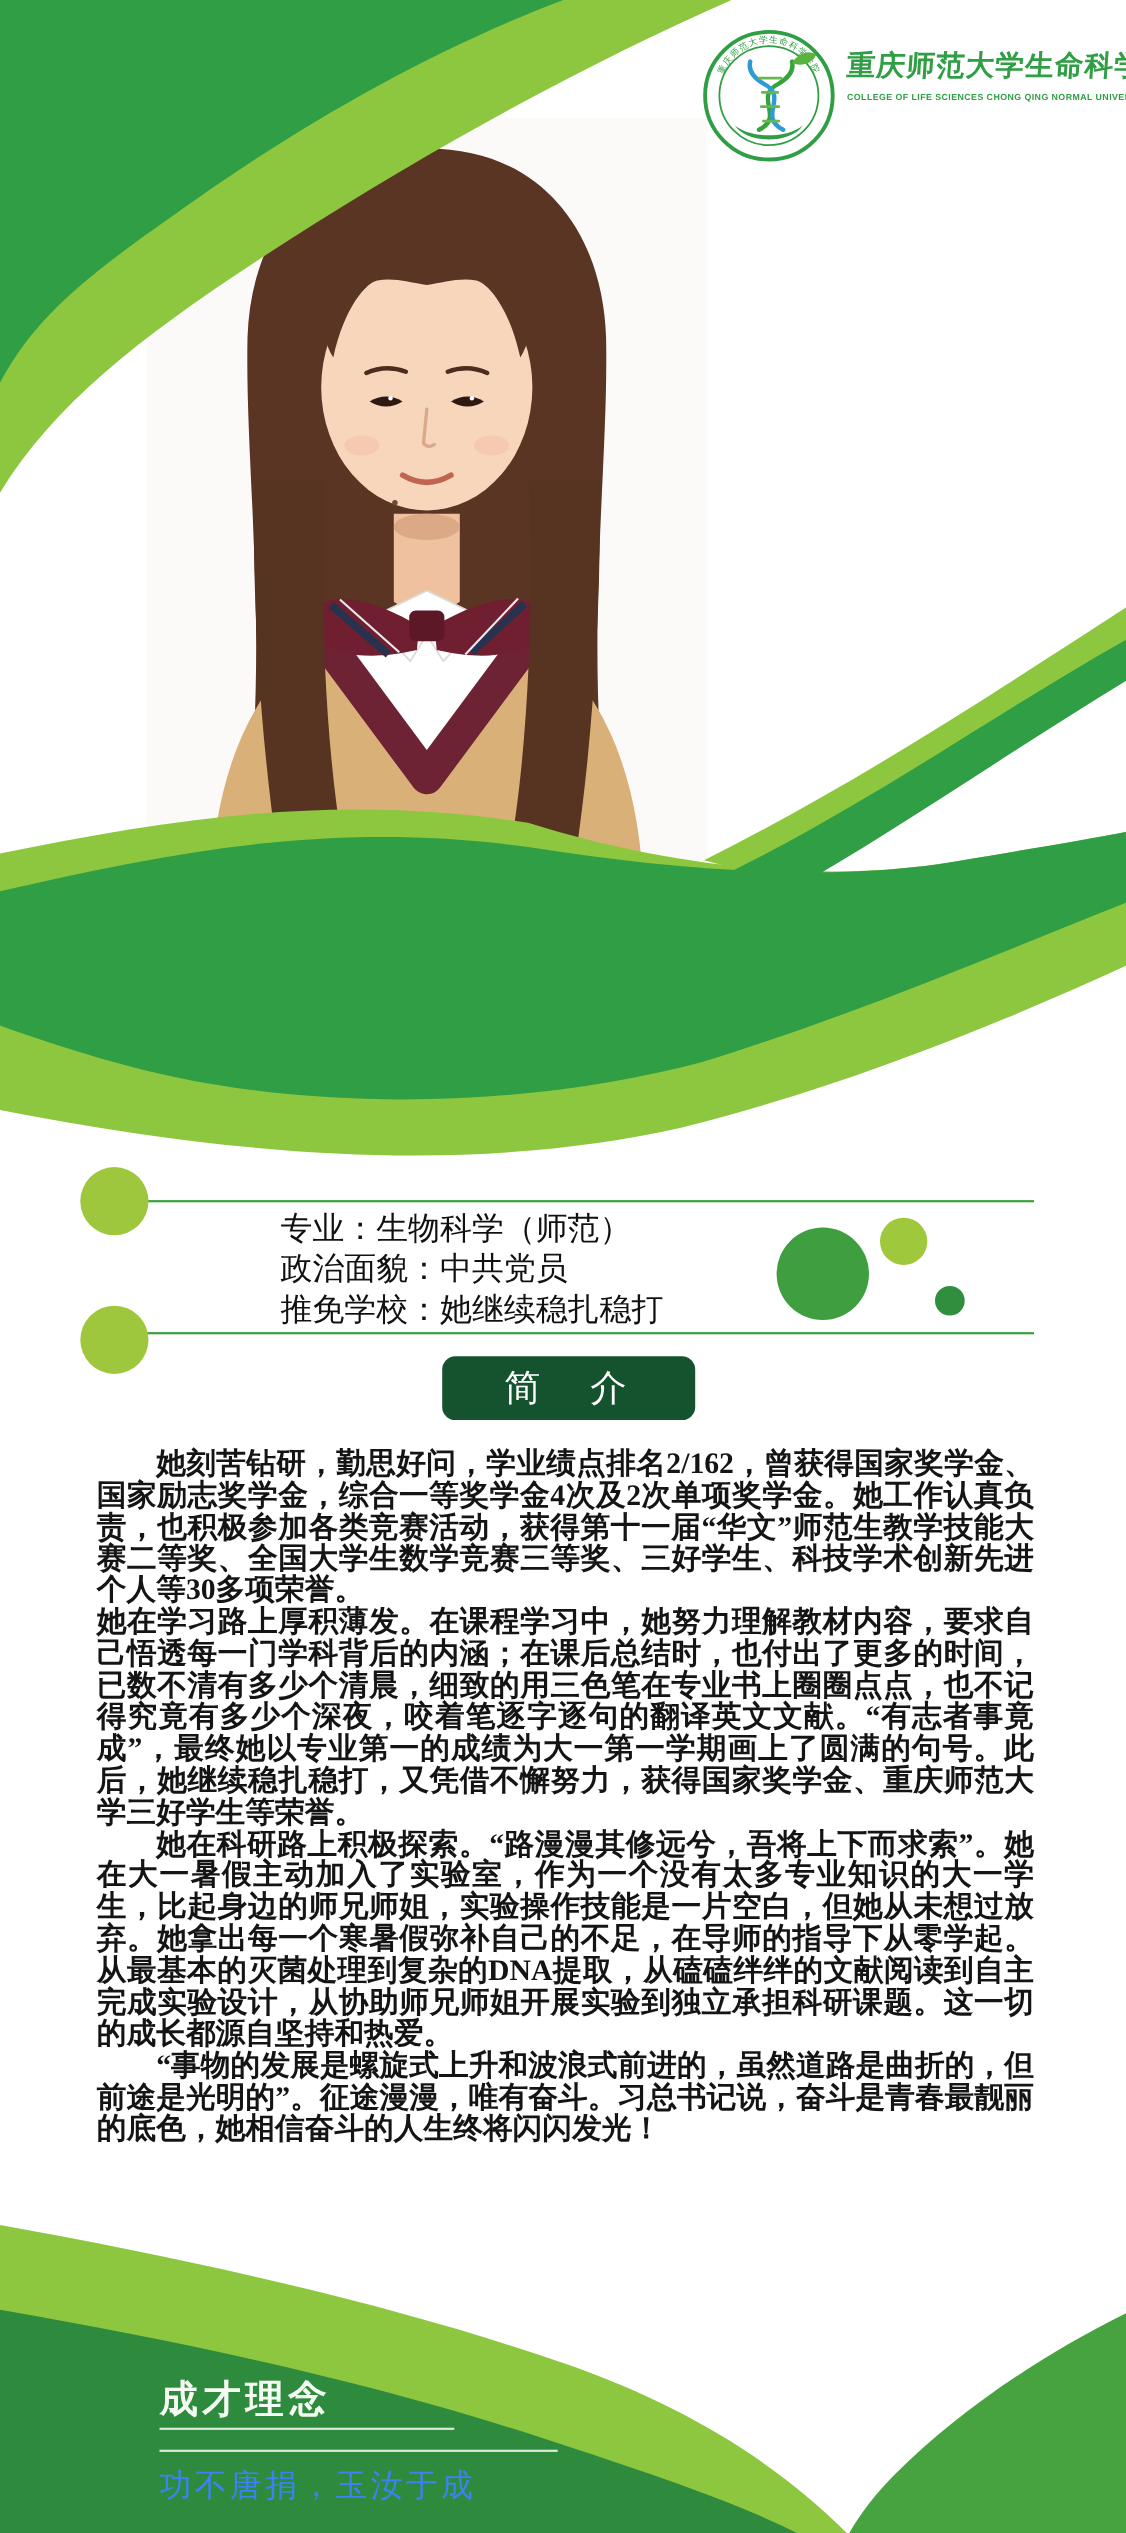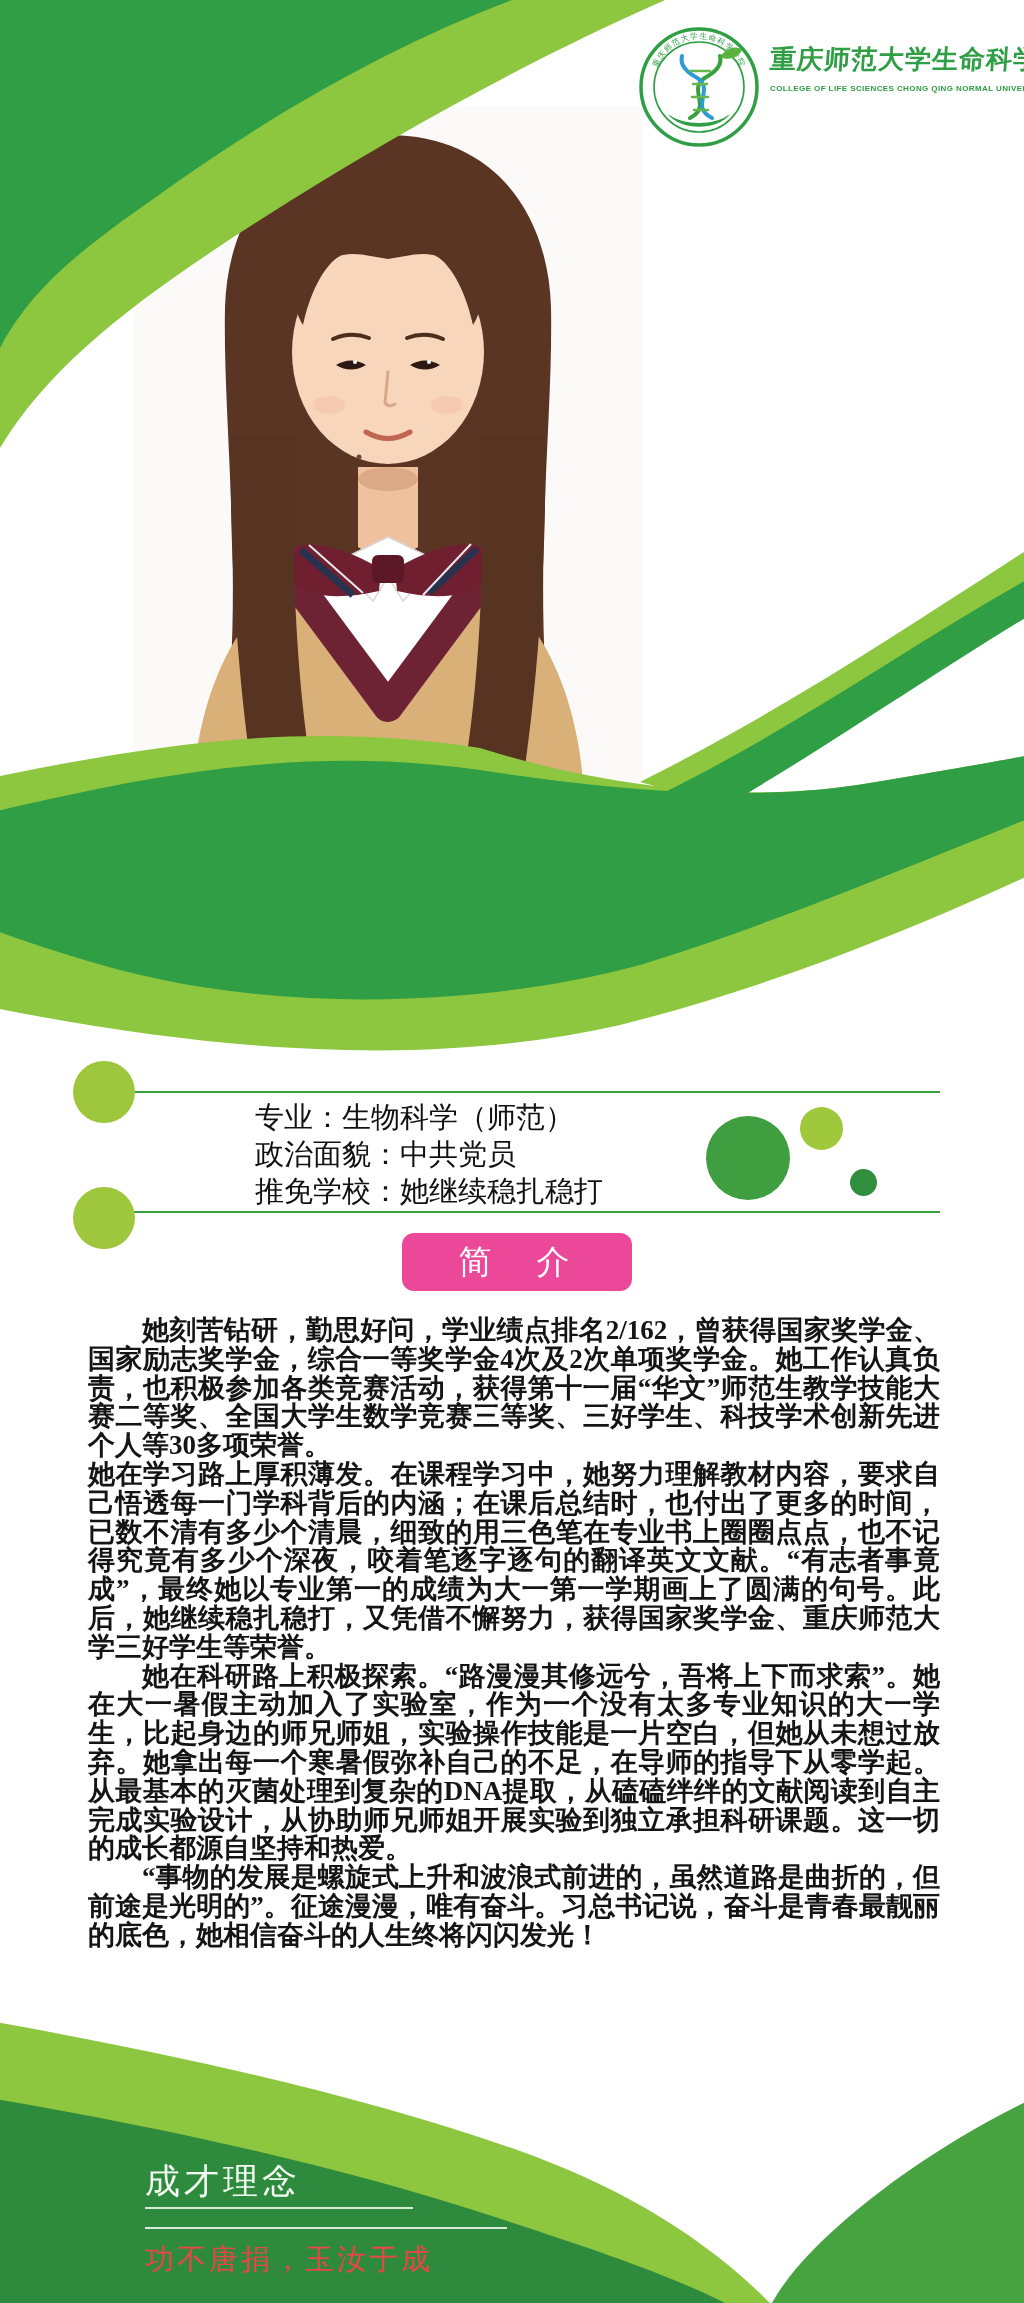--- a/index.html
+++ b/index.html
@@ -15,31 +15,31 @@
   #org-title .cn{font-size:26px;font-weight:bold;letter-spacing:1px;white-space:nowrap;transform:skewX(-4deg);}
   #org-title .en{font-size:8px;letter-spacing:0.4px;margin-top:7px;white-space:nowrap;font-family:"Liberation Sans",sans-serif;font-weight:bold;}
   
   #student-name{left:616px;top:934px;width:340px;font-size:94px;font-weight:900;color:#101010;
     letter-spacing:10px;line-height:1.05;white-space:nowrap;}
   
   .rule{height:2px;background:#3aa03c;}
   #info-lines{left:255px;top:1099px;font-size:29px;color:#111;line-height:37px;}
   .circle{border-radius:50%;}
   
-  #intro-pill{left:402px;top:1233px;width:230px;height:58px;background:#ec4899;border-radius:12px;
+  #intro-pill{left:402px;top:1233px;width:230px;height:58px;background:#14532d;border-radius:12px;
     color:#ffffff;font-size:33px;display:flex;align-items:center;justify-content:center;letter-spacing:6px;}
   
   #bio{left:88px;top:1316px;width:852px;font-size:27px;line-height:28.8px;color:#141414;
     text-align:justify;z-index:6;}
   #bio p{margin:0;font-weight:bold;}
   #bio p.indent{text-indent:2em;}
   
-  #concept-title{left:145px;top:2158px;font-size:35px;color:#f4fbf2;letter-spacing:4px;z-index:7;}
+  #concept-title{left:145px;top:2158px;font-size:35px;color:#f4fbf2;letter-spacing:4px;z-index:7;font-weight:bold;}
   .fline{position:absolute;height:2px;background:rgba(255,255,255,0.82);z-index:7;}
-  #motto{left:145px;top:2240px;font-size:29px;color:#ef4444;letter-spacing:3px;z-index:7;}
+  #motto{left:145px;top:2240px;font-size:29px;color:#3b82f6;letter-spacing:3px;z-index:7;}
   .z1{z-index:1}.z2{z-index:2}.z3{z-index:3}.z4{z-index:4}
 </style>
 </head>
 <body>
 
 <div id="poster">
 
   <svg class="abs z2" style="left:0;top:0;" width="1024" height="460" viewBox="0 0 1024 460">
     <path d="M0,0 L665,0 C540,55 400,130 260,220 C140,297 52,362 0,448 Z" fill="#8dc63f"></path>
     <path d="M0,0 L512,0 C400,42 282,108 180,180 C92,242 36,280 0,348 Z" fill="#2f9e44"></path>

